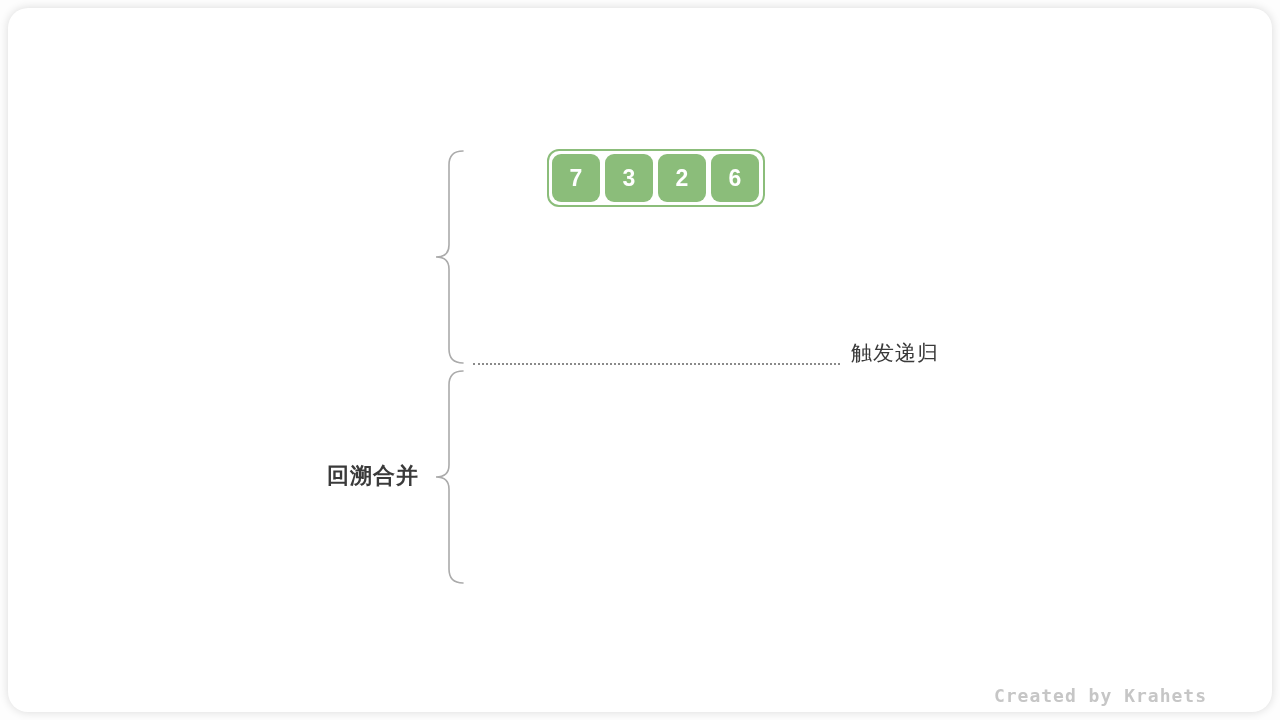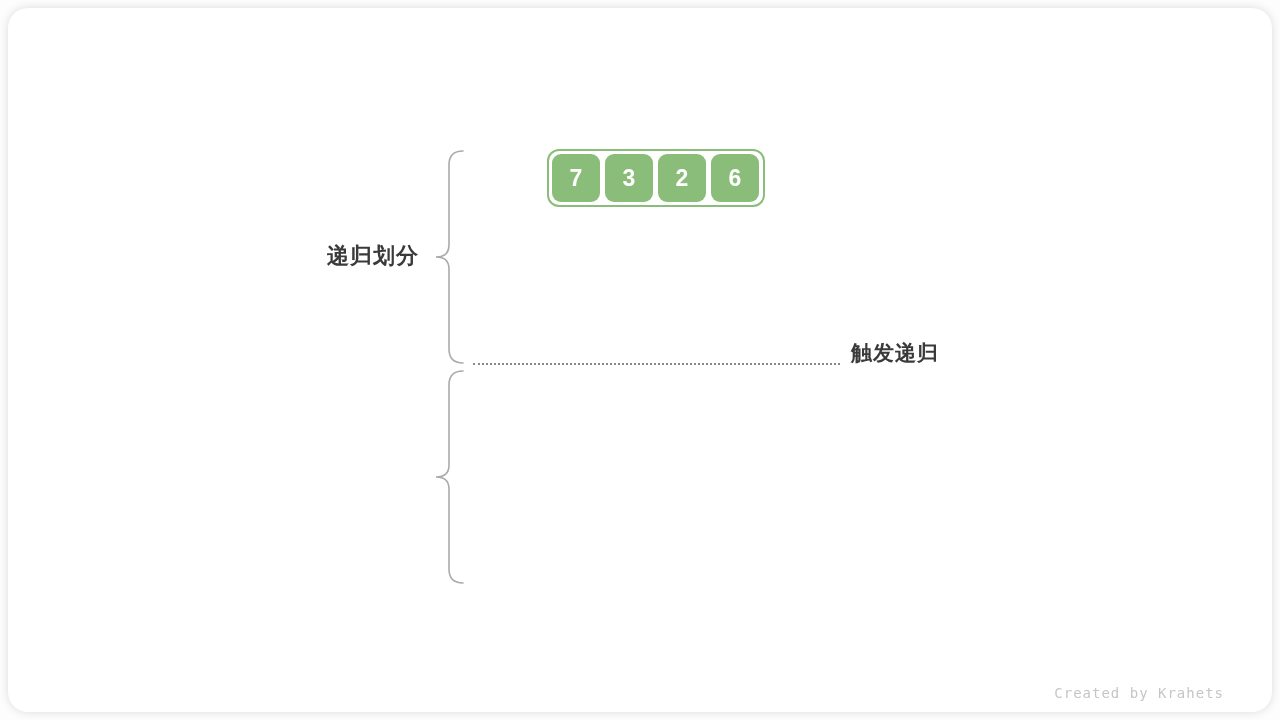--- a/index.html
+++ b/index.html
@@ -46,43 +46,43 @@
   .brace-1{left:426px;top:142px;}
   .brace-2{left:426px;top:362px;}
   
   .dotted{
     left:465px;top:355px;width:367px;height:0;
     border-top:2px dotted var(--dotted-line);
   }
   
   .term-label{
     left:843px;top:331px;width:140px;
-    font-size:21px;font-weight:bold;color:var(--label-text);
+    font-size:21px;font-weight:normal;color:var(--label-text);
     line-height:28px;letter-spacing:1px;white-space:nowrap;
   }
   
   .watermark{
-    right:48px;top:677px;
+    right:65px;top:677px;
     font-family:"DejaVu Sans Mono","Liberation Mono",monospace;
-    font-size:14px;color:var(--watermark-gray);letter-spacing:1px;
+    font-size:18px;color:var(--watermark-gray);letter-spacing:1px;font-weight:bold;
   }
 </style>
 </head>
 <body>
 
 <div class="card">
 
   <div class="abs array-wrap">
     <div class="cell">7</div>
     <div class="cell">3</div>
     <div class="cell">2</div>
     <div class="cell">6</div>
   </div>
 
-  <div class="abs side-label label-divide">递归划分</div>
+  <div class="abs side-label label-merge">回溯合并</div>
 
   <svg class="abs brace brace-1" width="30" height="214" viewBox="0 0 30 214">
     <path d="M 29 1 Q 15 1 15 15 L 15 95 Q 15 107 2 107 Q 15 107 15 119 L 15 199 Q 15 213 29 213" fill="none" stroke="currentColor" stroke-width="1.6" stroke-linecap="round"></path>
   </svg>
 
   <svg class="abs brace brace-2" width="30" height="214" viewBox="0 0 30 214">
     <path d="M 29 1 Q 15 1 15 15 L 15 95 Q 15 107 2 107 Q 15 107 15 119 L 15 199 Q 15 213 29 213" fill="none" stroke="currentColor" stroke-width="1.6" stroke-linecap="round"></path>
   </svg>
 
   <div class="abs dotted"></div>

